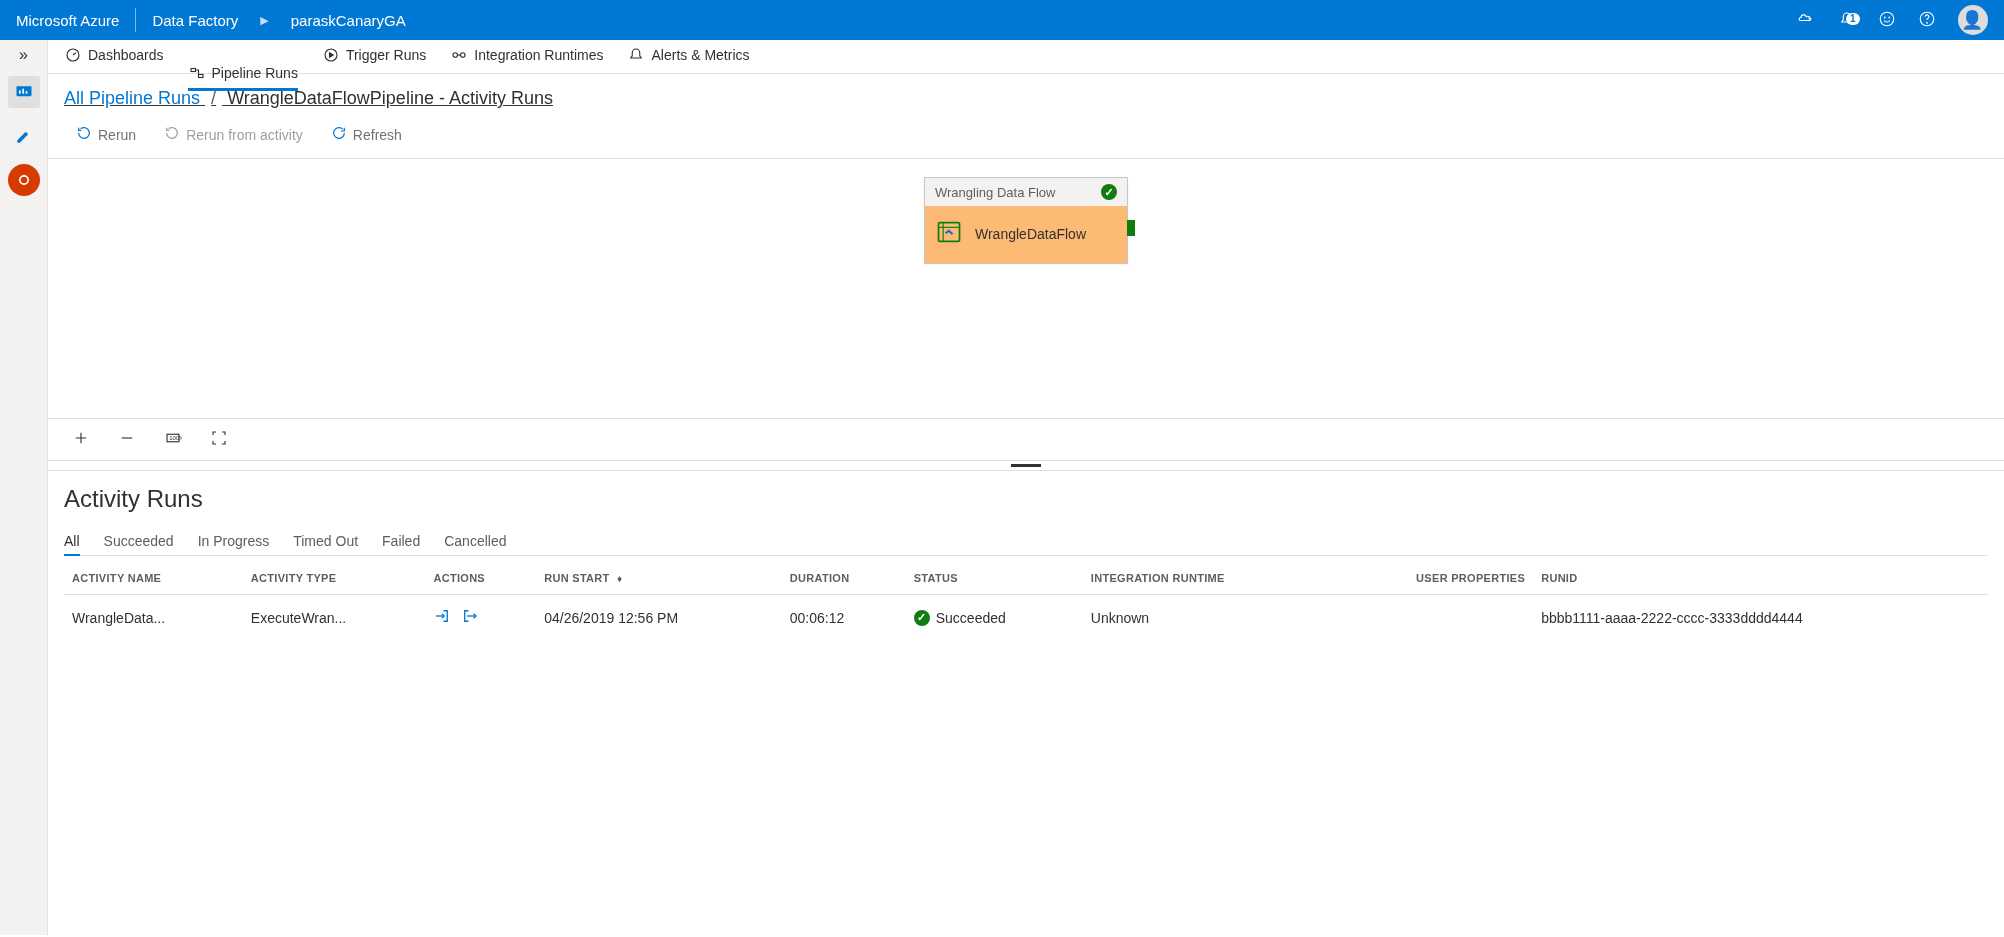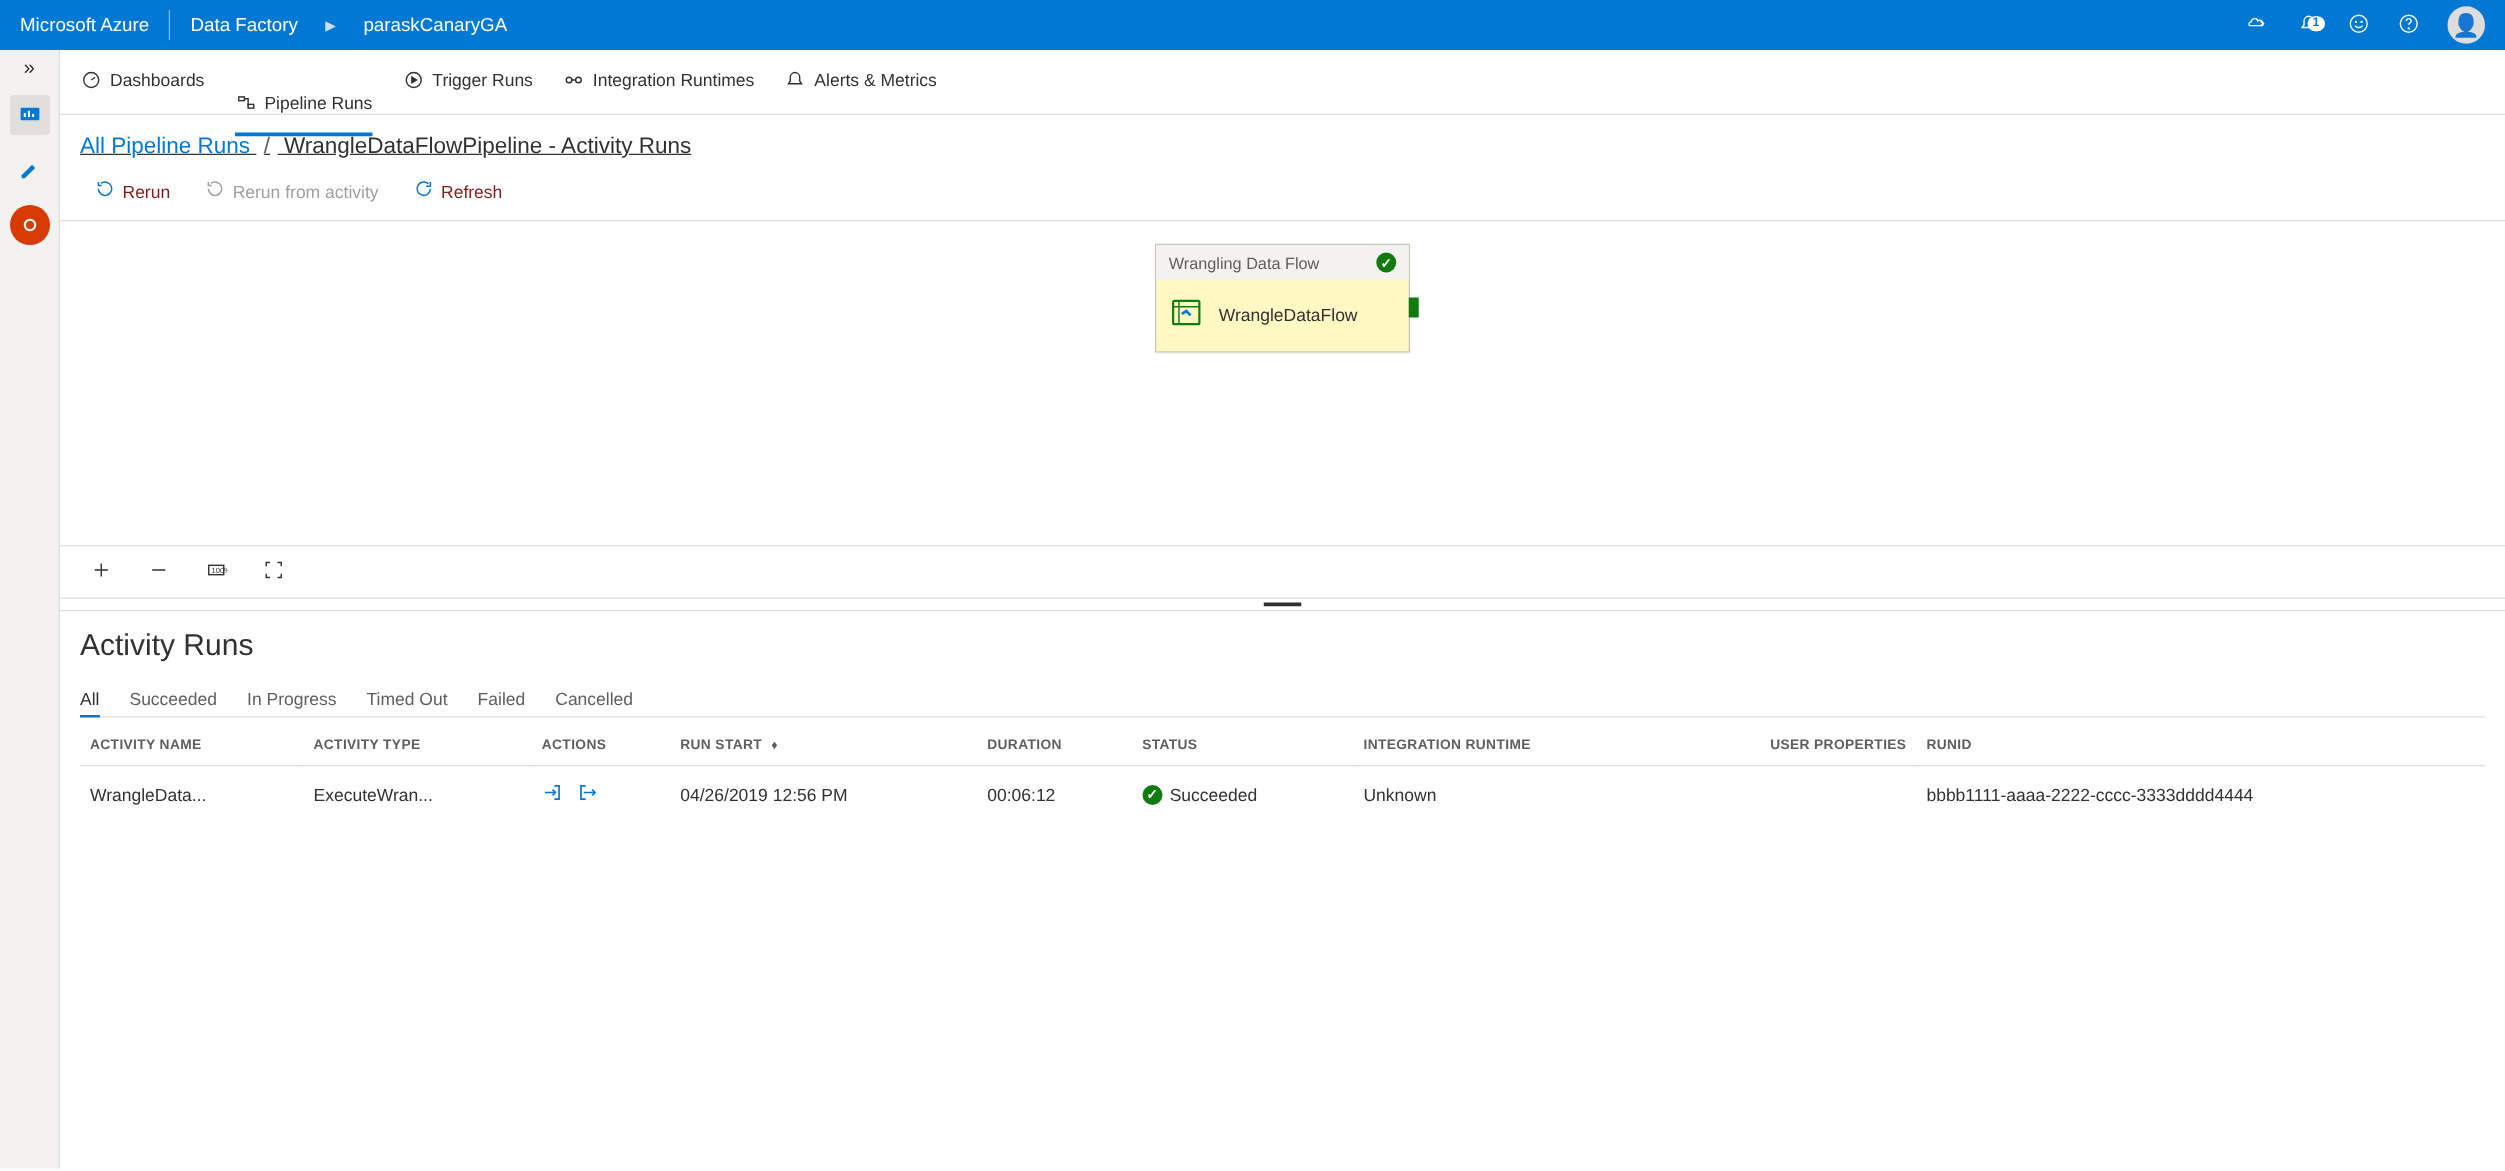--- a/index.html
+++ b/index.html
@@ -24,40 +24,40 @@
   .leftrail { width:48px; background:#f3f2f1; border-right:1px solid #e1dfdd; display:flex; flex-direction:column; align-items:center; padding-top:6px; gap:12px;}
   .leftrail .chev { font-size:16px; }
   .rail-icon { width:32px; height:32px; display:flex; align-items:center; justify-content:center; border-radius:3px; }
   .rail-icon.active { background:#e1dfdd; }
   .rail-icon svg { width:20px; height:20px; }
   .orange { background:#d83b01; border-radius:50%; }
 
   .content { flex:1; overflow:auto; }
 
   
-  .tabs { display:flex; align-items:center; height:52px; border-bottom:1px solid #e1dfdd; padding:0 16px; gap:24px; }
+  .tabs { display:flex; align-items:center; height:34px; border-bottom:1px solid #e1dfdd; padding:0 16px; gap:24px; }
   .tab { display:flex; align-items:center; gap:6px; height:100%; border-bottom:3px solid transparent; color:#323130; font-size:14px; cursor:pointer; }
   .tab svg { width:18px; height:18px; stroke:#323130; fill:none; stroke-width:1.5; }
   .tab.active { border-bottom-color:#0078d4;margin-top:36px; }
 
   
   .page-crumb { padding:14px 16px 4px; font-size:18px;text-decoration:underline; }
   .page-crumb a { color:#0078d4; text-decoration:none; }
   .page-crumb .slash { margin:0 6px; color:#605e5c;}
   .actions { display:flex; align-items:center; gap:28px; padding:12px 28px 14px; border-bottom:1px solid #e1dfdd; }
-  .action { display:flex; align-items:center; gap:6px; color:#7f1d1d; font-size:14px; cursor:pointer;}
+  .action { display:flex; align-items:center; gap:6px; color:#737373; font-size:14px; cursor:pointer;}
   .action.disabled { color:#a19f9d; cursor:default;}
   .action svg { width:16px; height:16px; fill:none; stroke-width:1.8; }
   .action .blue svg{ stroke:#0078d4; }
   .action.disabled svg{ stroke:#a19f9d;}
   .action svg.blue { stroke:#0078d4;}
 
   
   .canvas { height:260px; position:relative; border-bottom:1px solid #e1dfdd;}
-  .node { position:absolute; left:50%; top:18px; transform:translateX(-50%); width:204px; border:1px solid #c8c6c4; background:#fef9c3; box-shadow:0 1px 2px rgba(0,0,0,0.05);}
+  .node { position:absolute; left:50%; top:18px; transform:translateX(-50%); width:204px; border:1px solid #c8c6c4; background:#fdba74; box-shadow:0 1px 2px rgba(0,0,0,0.05);}
   .node-head { background:#f3f2f1; padding:6px 10px; font-size:13px; color:#605e5c; display:flex; align-items:center; justify-content:space-between;}
   .succ { width:16px; height:16px; border-radius:50%; background:#107c10; display:inline-flex; align-items:center; justify-content:center;}
   .succ::after{content:"✓"; color:#fff; font-size:11px; font-weight:bold;}
   .node-body { display:flex; align-items:center; gap:12px; padding:12px 10px 14px;}
   .node-body .nicon svg { width:28px; height:28px;}
   .port { position:absolute; right:-8px; top:42px; width:8px; height:16px; background:#107c10;}
   
   .zoombar { display:flex; gap:28px; padding:10px 24px; border-bottom:1px solid #e1dfdd;}
   .zoombar span svg { width:18px; height:18px; stroke:#323130; fill:none; stroke-width:1.5;}
   

